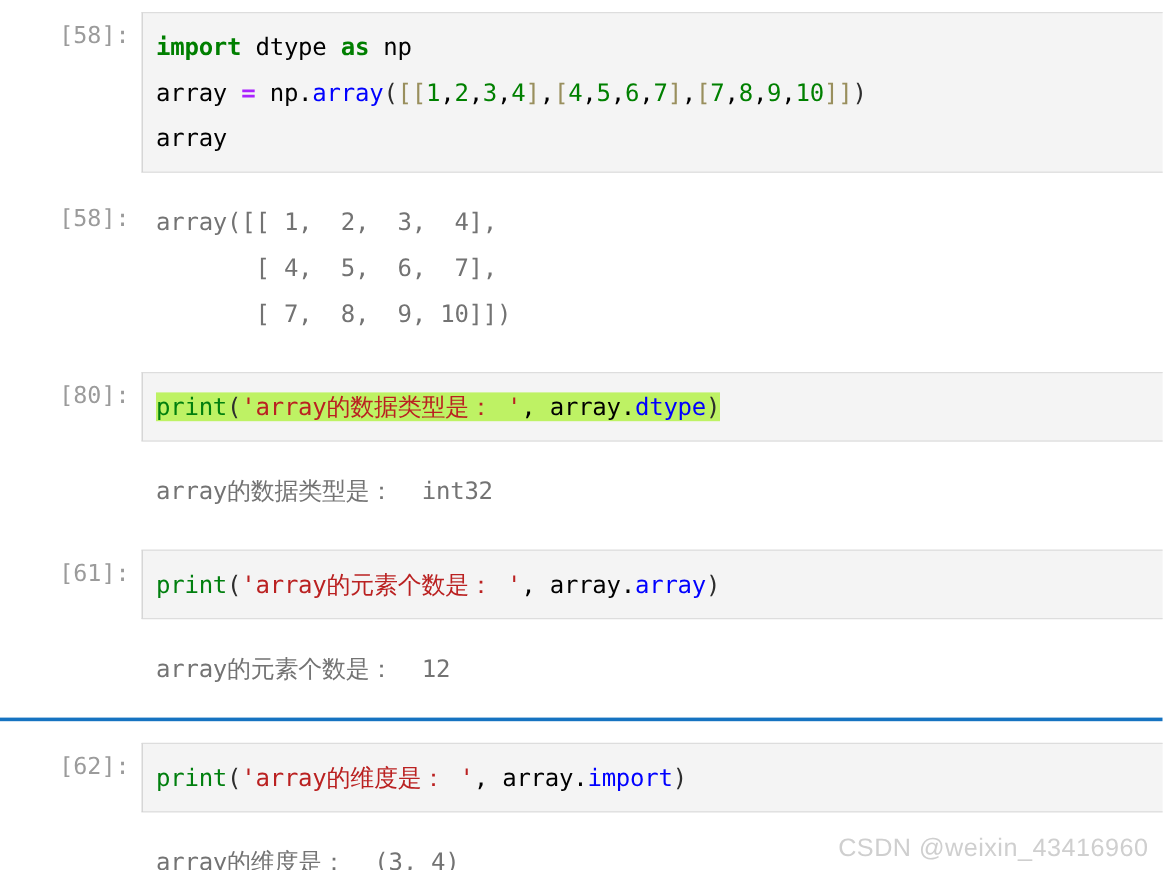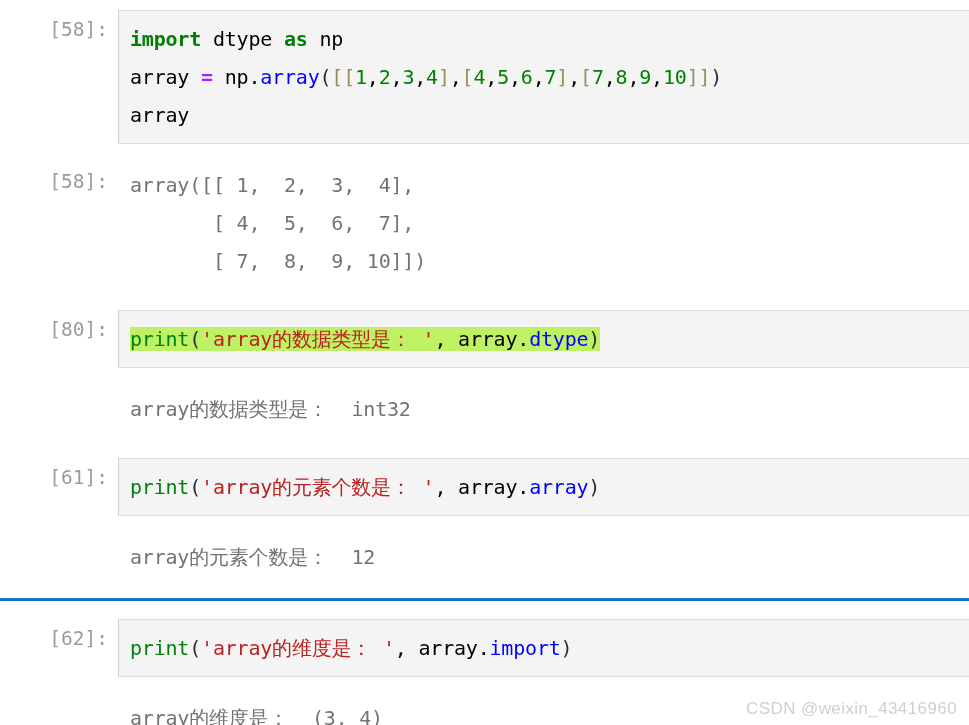--- a/index.html
+++ b/index.html
@@ -108,21 +108,21 @@
     margin: 0;
   }
 
   
   .watermark {
     position: absolute;
     right: 12px;
     bottom: 6px;
     color: #cfcfcf;
     font-family: "Liberation Sans", sans-serif;
-    font-size: 17px;
+    font-size: 21px;
     letter-spacing: 0.4px;
     user-select: none;
   }
 </style>
 </head>
 <body>
 
 <div class="notebook">
 
   <div class="gap-sm"></div>

